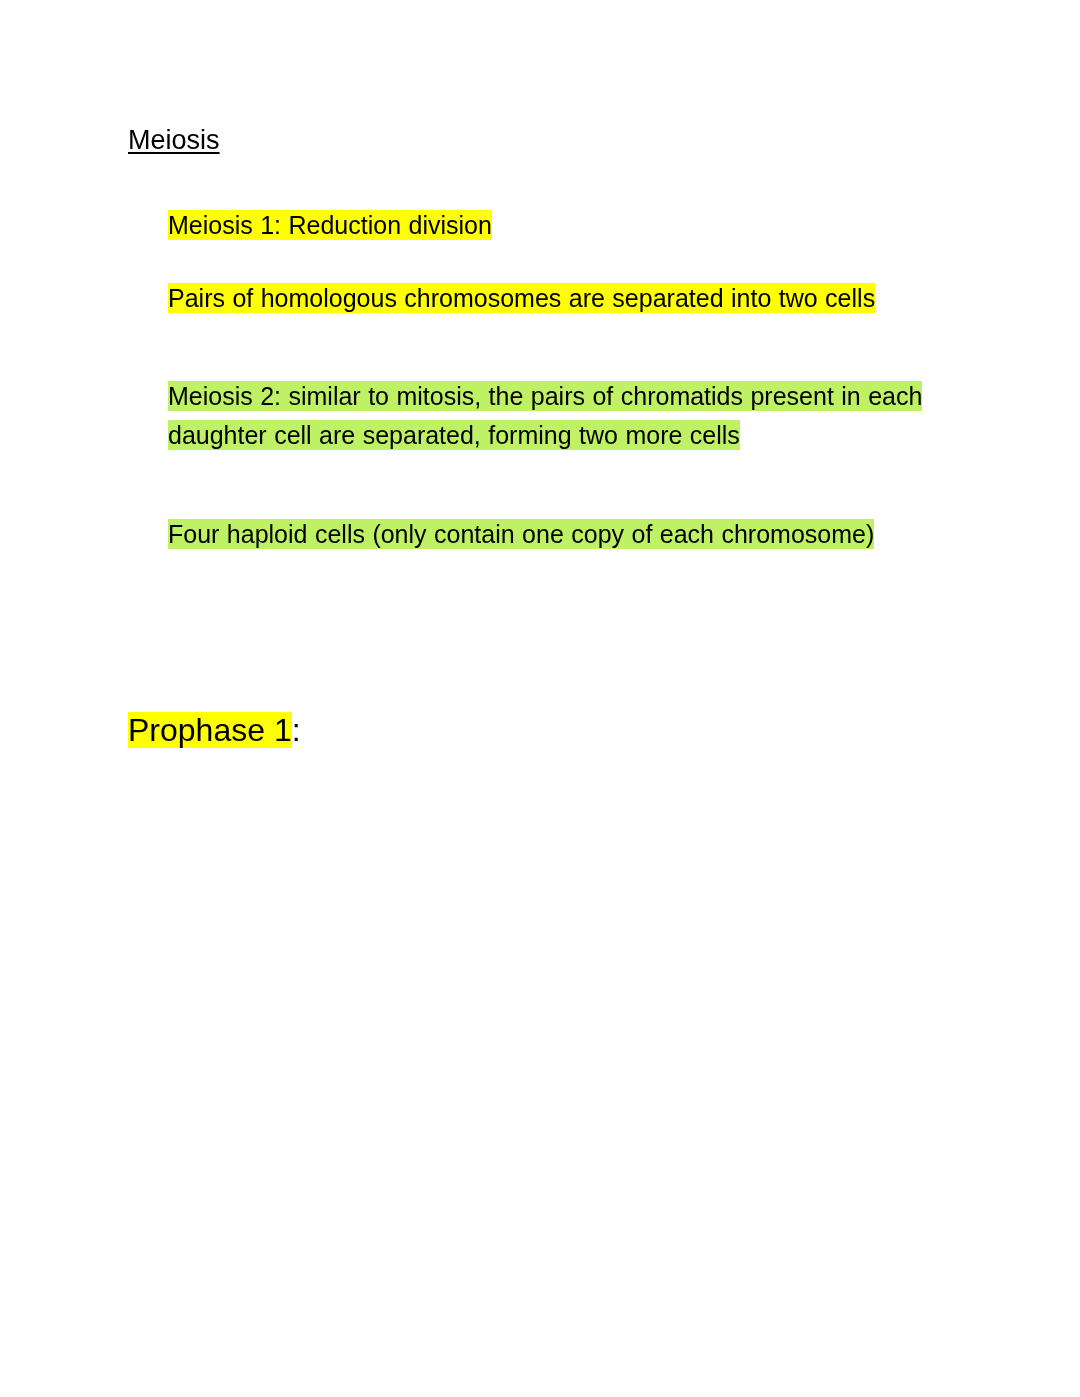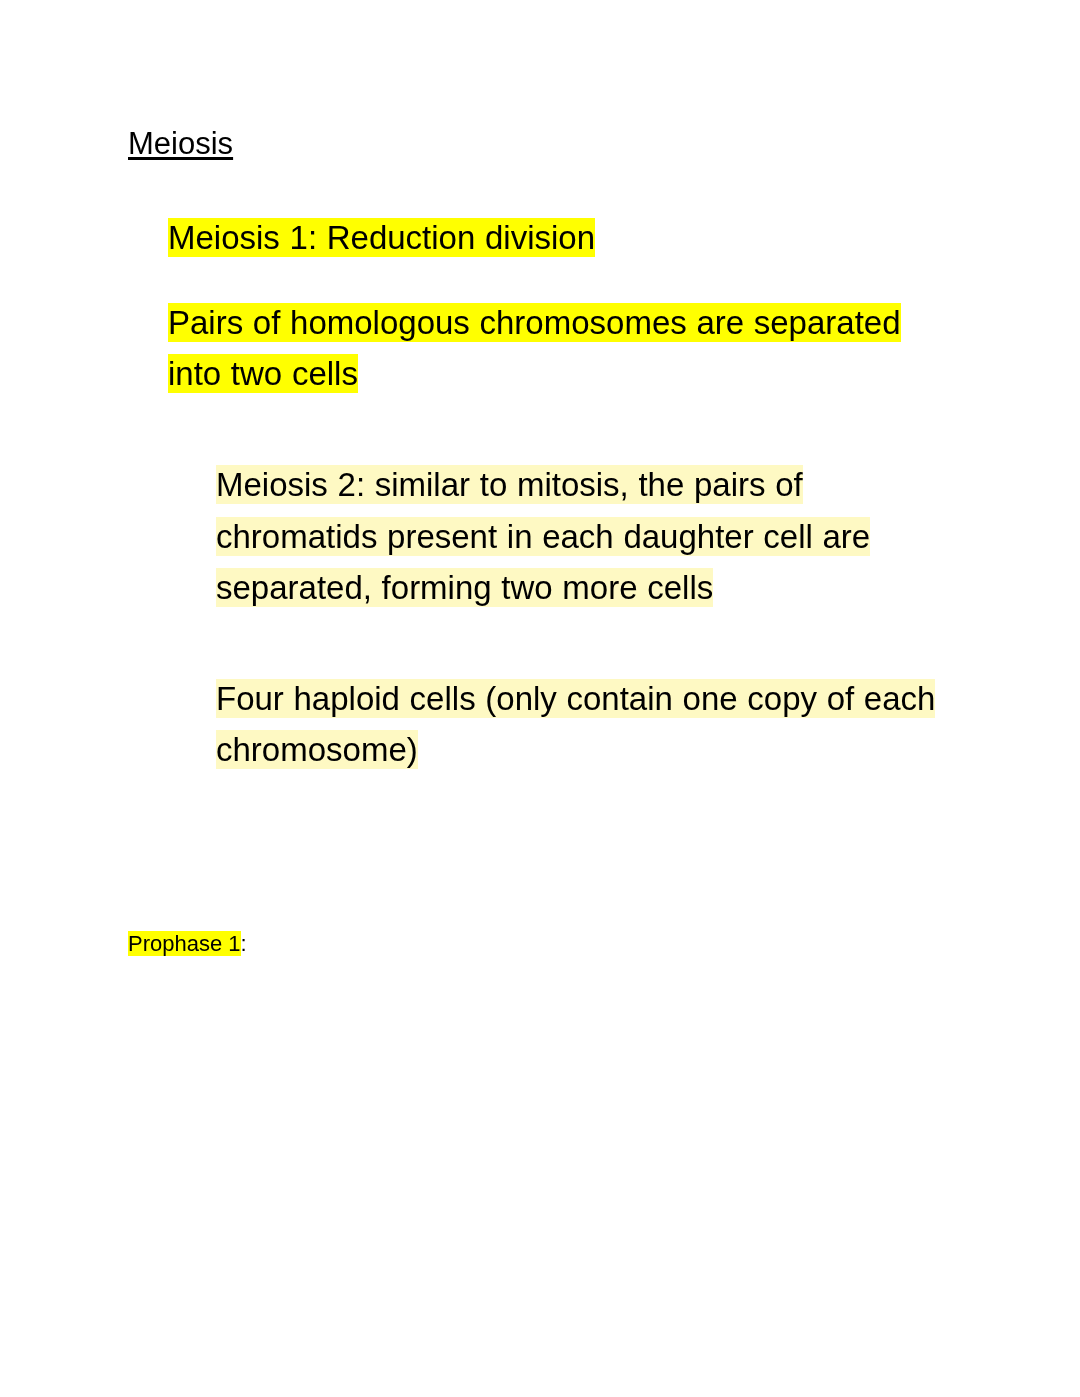--- a/index.html
+++ b/index.html
@@ -19,53 +19,52 @@
     width: 1080px;
     height: 1397px;
     box-sizing: border-box;
     padding: 120px 128px 0 128px;
     background: #ffffff;
   }
   .doc-body {
     width: 824px;
   }
   .para {
-    font-size: 33px;
+    font-size: 25px;
     line-height: 1.55;
     margin: 0 0 34px 0;
     word-spacing: 0.5px;
     padding-left: 40px;
   }
   .title {
-    font-size: 31px;
+    font-size: 27px;
     line-height: 1.55;
     margin: 0 0 44px 0;
   }
   .title span.txt {
     text-decoration: underline;
     text-underline-offset: 3px;
   }
   .hl-yellow .txt {
     background-color: #ffff00;
     box-decoration-break: clone;
     -webkit-box-decoration-break: clone;
   }
   .hl-green .txt {
-    background-color: #fef9c3;
+    background-color: #bef264;
     box-decoration-break: clone;
-    margin-left: 48px;
     -webkit-box-decoration-break: clone;
   }
   .txt {
     padding: 1px 0;
   }
   .spacer-sm { height: 26px; }
   .spacer-lg { height: 118px; }
   .mix-line {
-    font-size: 22px;
+    font-size: 32px;
     line-height: 1.55;
     margin: 0 0 34px 0;
   }
   .mix-line .hl {
     background-color: #ffff00;
   }
   ol.steps {
     margin: 0;
     padding-left: 64px;
     font-size: 27px;

